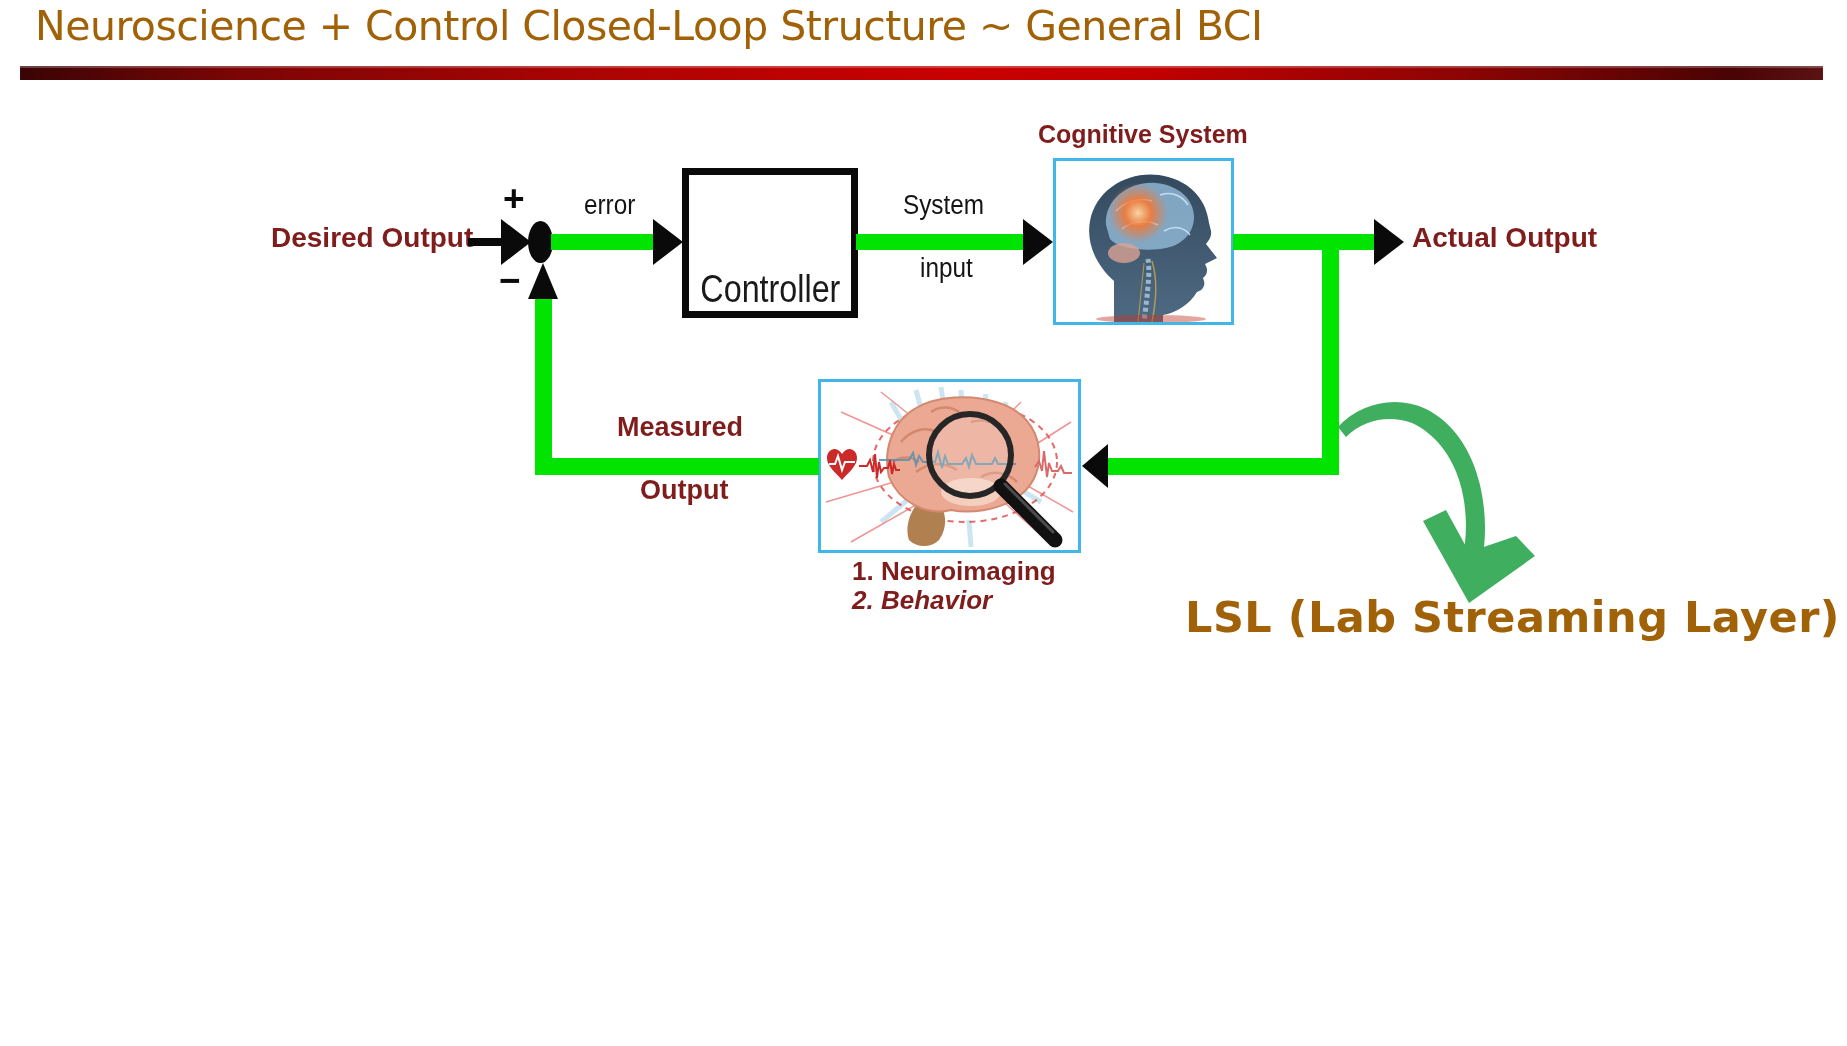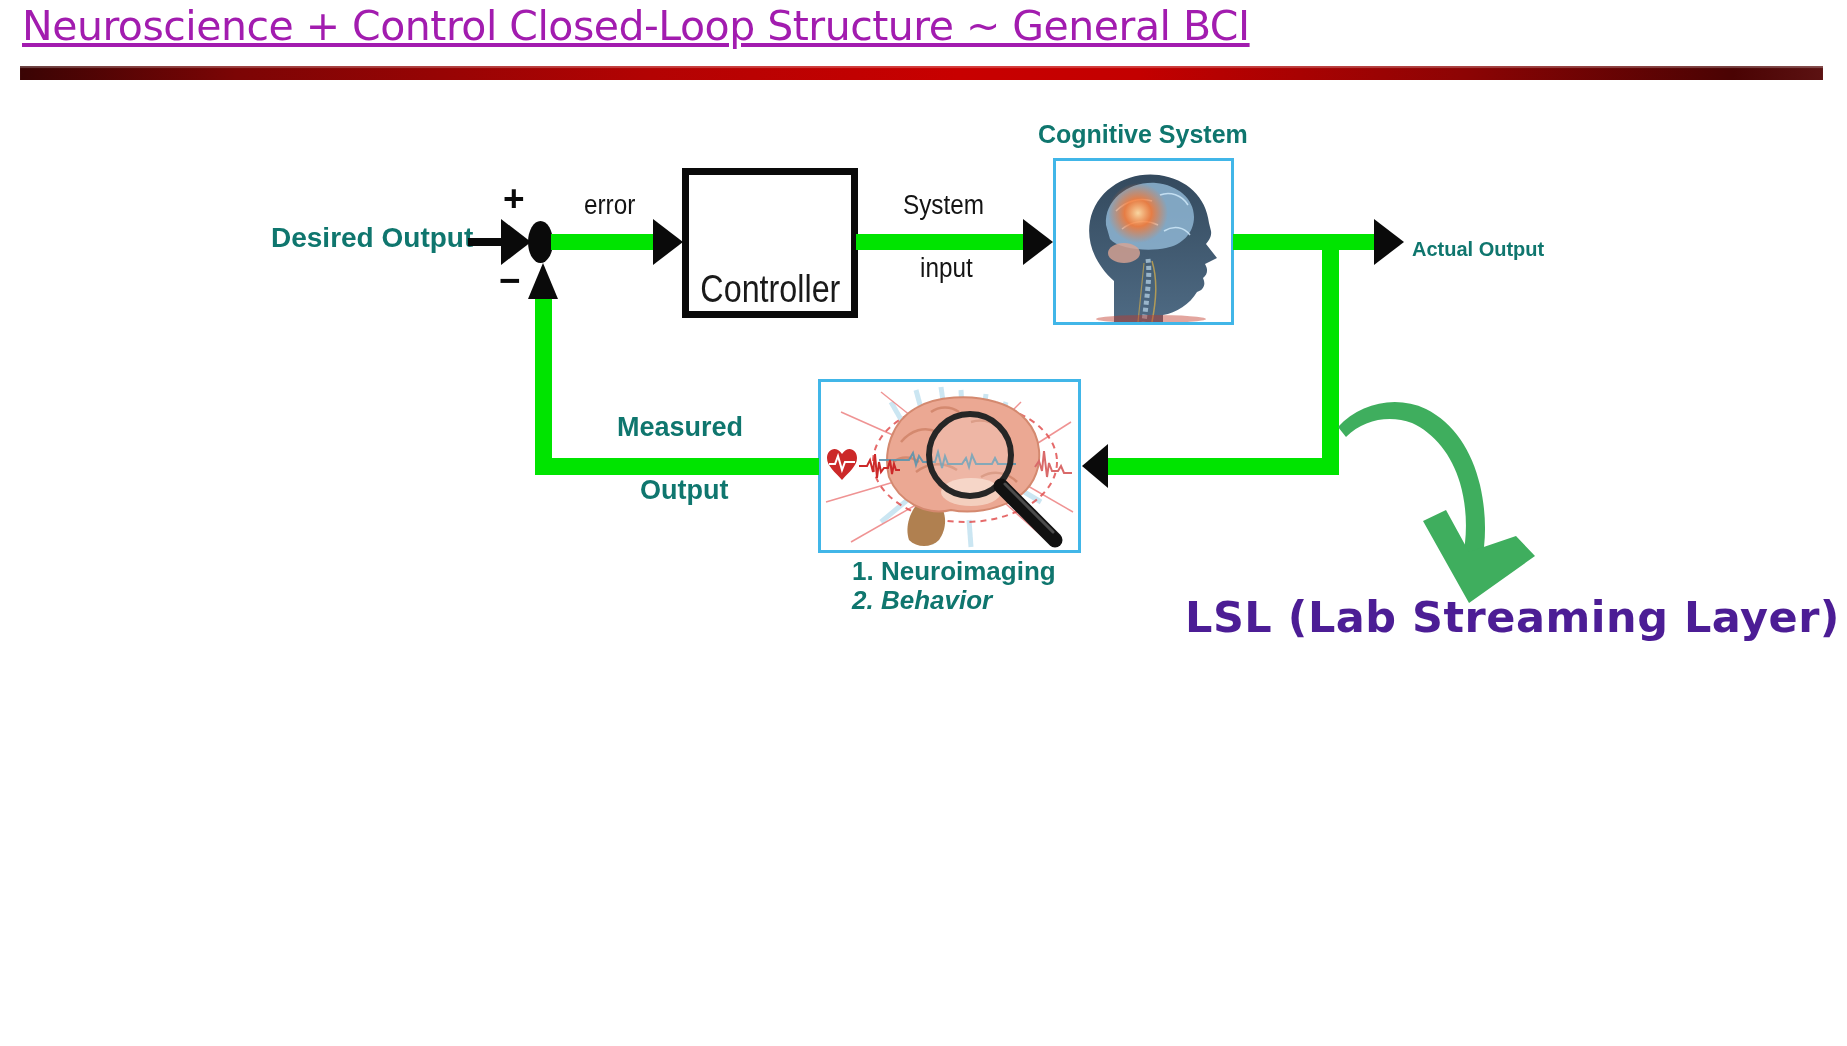--- a/index.html
+++ b/index.html
@@ -1,28 +1,28 @@
 <!DOCTYPE html>
 <html><head>
 <meta charset="utf-8">
 <style>
   html,body{margin:0;padding:0;background:#ffffff;}
   .stage{position:relative;width:1847px;height:1046px;background:#fff;overflow:hidden;
          font-family:"Liberation Sans",sans-serif;}
 
   
-  .slide-title{position:absolute;left:22px;top:2px;font-family:"DejaVu Sans",sans-serif;
-    font-size:41px;color:#a21caf;letter-spacing:-0.5px;white-space:nowrap;text-decoration:underline;}
+  .slide-title{position:absolute;left:35px;top:2px;font-family:"DejaVu Sans",sans-serif;
+    font-size:41px;color:#a16207;letter-spacing:-0.5px;white-space:nowrap;}
   .title-rule{position:absolute;left:20px;top:66px;width:1803px;height:14px;
     background:linear-gradient(90deg,#3a0404 0%,#7c0505 12%,#b30303 35%,#c80000 52%,
       #c30000 62%,#8d0404 80%,#4a0303 95%,#5c1212 100%);
     box-shadow:inset 0 2px 1px rgba(255,255,255,0.25);}
 
   
-  .red-label{position:absolute;color:#0f766e;font-weight:bold;white-space:nowrap;}
+  .red-label{position:absolute;color:#7f1d1d;font-weight:bold;white-space:nowrap;}
   .blk-label{position:absolute;color:#141414;white-space:nowrap;transform:scaleX(0.9);
     transform-origin:left center;}
 
   
   .gseg{position:absolute;background:#00e400;}
 
   
   .ah{position:absolute;width:0;height:0;}
   .ah-right{border-top:23px solid transparent;border-bottom:23px solid transparent;
     border-left:30px solid #0a0a0a;}
@@ -35,21 +35,21 @@
   .controller-box{position:absolute;left:682px;top:168px;width:162px;height:136px;
     border:7px solid #0a0a0a;background:#fff;display:flex;align-items:flex-end;justify-content:center;}
   .controller-box .lbl{font-size:38px;color:#1a1a1a;transform:scaleX(0.85);white-space:nowrap;}
   .img-box{position:absolute;background:#fff;border:3px solid #41b6e8;overflow:hidden;}
   .sum-ellipse{position:absolute;left:528px;top:221px;width:25px;height:42px;background:#0a0a0a;
     border-radius:50%;}
   .in-line{position:absolute;left:468px;top:238px;width:38px;height:8px;background:#0a0a0a;}
   .sign{position:absolute;color:#0a0a0a;font-weight:bold;font-size:37px;line-height:1;}
 
   .lsl-label{position:absolute;left:1185px;top:592px;font-family:"DejaVu Sans",sans-serif;
-    font-weight:bold;font-size:43px;color:#4c1d95;letter-spacing:0.5px;white-space:nowrap;}
+    font-weight:bold;font-size:43px;color:#a16207;letter-spacing:0.5px;white-space:nowrap;}
   .curved-arrow{position:absolute;left:1332px;top:393px;width:230px;height:245px;}
 </style>
 </head>
 <body>
 
 <div class="stage">
 
   <div class="slide-title">Neuroscience + Control Closed-Loop Structure ~ General BCI</div>
   <div class="title-rule"></div>
 
@@ -103,21 +103,21 @@
       <circle cx="82" cy="52" r="30" fill="url(#glowGrad)"></circle>
       <path d="M 92,98 C 94,112 92,128 88,161" stroke="#a8c4d8" stroke-width="5" stroke-dasharray="4,3" fill="none" opacity="0.85"></path>
       <path d="M 96,100 C 102,120 100,140 96,161" stroke="#caa84e" stroke-width="1.5" fill="none" opacity="0.8"></path>
       <path d="M 88,102 C 86,122 84,142 82,161" stroke="#caa84e" stroke-width="1.2" fill="none" opacity="0.7"></path>
       <ellipse cx="95" cy="158" rx="55" ry="4" fill="#c0392b" opacity="0.45"></ellipse>
     </svg>
   </div>
 
   <div class="gseg" style="left:1233px;top:234px;width:144px;height:16px;"></div>
   <div class="ah ah-right" style="left:1374px;top:219px;"></div>
-  <div class="red-label" style="left:1412px;top:238px;font-size:20px;">Actual Output</div>
+  <div class="red-label" style="left:1412px;top:222px;font-size:28px;">Actual Output</div>
   <div class="gseg" style="left:1322px;top:242px;width:17px;height:233px;"></div>
 
   <div class="gseg" style="left:1106px;top:458px;width:233px;height:17px;"></div>
   <div class="ah ah-left" style="left:1082px;top:444px;"></div>
 
   <div class="img-box" style="left:818px;top:379px;width:257px;height:168px;">
     <svg width="257" height="168" viewBox="0 0 257 168">
       <g stroke="#bfe0ef" stroke-width="5" opacity="0.8">
         <line x1="95" y1="8" x2="105" y2="45"></line>
           <line x1="120" y1="5" x2="125" y2="40"></line>

